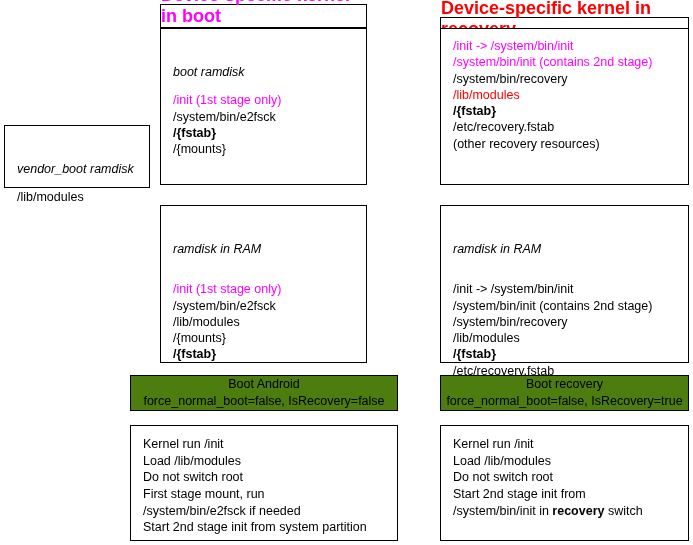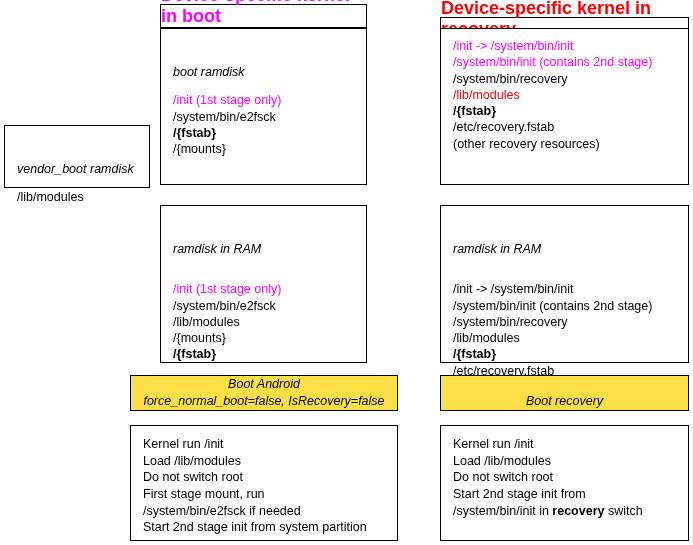--- a/index.html
+++ b/index.html
@@ -48,27 +48,26 @@
   .title-italic.tight { margin-bottom: 11px; }
   .line { white-space: nowrap; }
   .magenta { color: #ff00ff; }
   .red { color: #ff0000; }
   .bold { font-weight: bold; }
   .gap { height: 12px; }
 
   .centerbox {
     position: absolute;
     box-sizing: border-box;
-    background: #fde047;
+    background: #4d7c0f;
     border: 1px solid #000000;
     display: flex;
     flex-direction: column;
     align-items: center;
-    justify-content: flex-end;
-    font-style: italic;
+    justify-content: center;
     line-height: 1.35;
   }
 
   .plainbox .inner { padding: 10px 10px 8px 12px; line-height: 1.33; }
 </style>
 </head>
 <body>
 
 <div class="hdr boot" style="left:160px; top:4px; width:207px; height:24px;">
   <span>Device-specific kernel in boot</span>
@@ -133,20 +132,21 @@
   </div>
 </div>
 
 <div class="centerbox" style="left:130px; top:375px; width:268px; height:36px;">
   <div>Boot Android</div>
   <div>force_normal_boot=false, IsRecovery=false</div>
 </div>
 
 <div class="centerbox" style="left:440px; top:375px; width:249px; height:36px;">
   <div>Boot recovery</div>
+  <div>force_normal_boot=false, IsRecovery=true</div>
 </div>
 
 <div class="box plainbox" style="left:130px; top:425px; width:268px; height:116px;">
   <div class="inner">
     <div class="line">Kernel run /init</div>
     <div class="line">Load /lib/modules</div>
     <div class="line">Do not switch root</div>
     <div class="line">First stage mount, run</div>
     <div class="line">/system/bin/e2fsck if needed</div>
     <div class="line">Start 2nd stage init from system partition</div>

